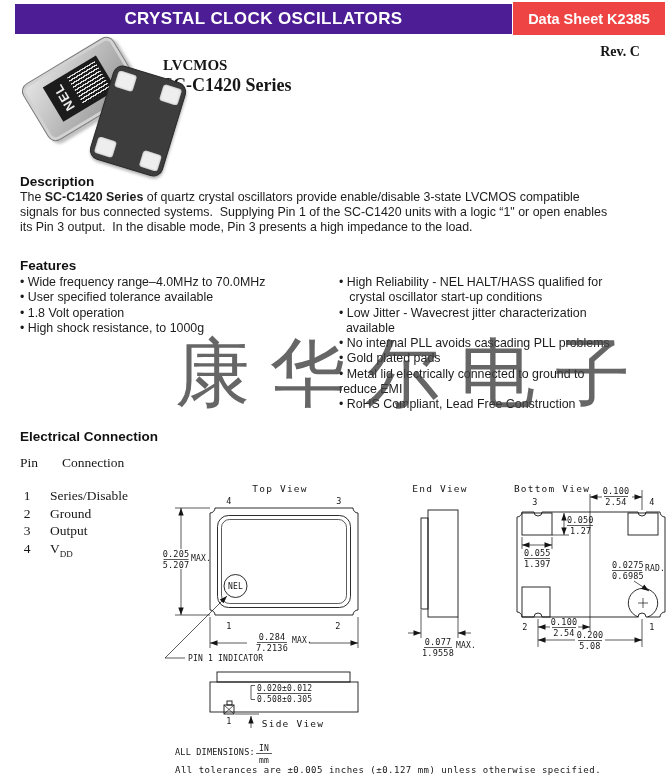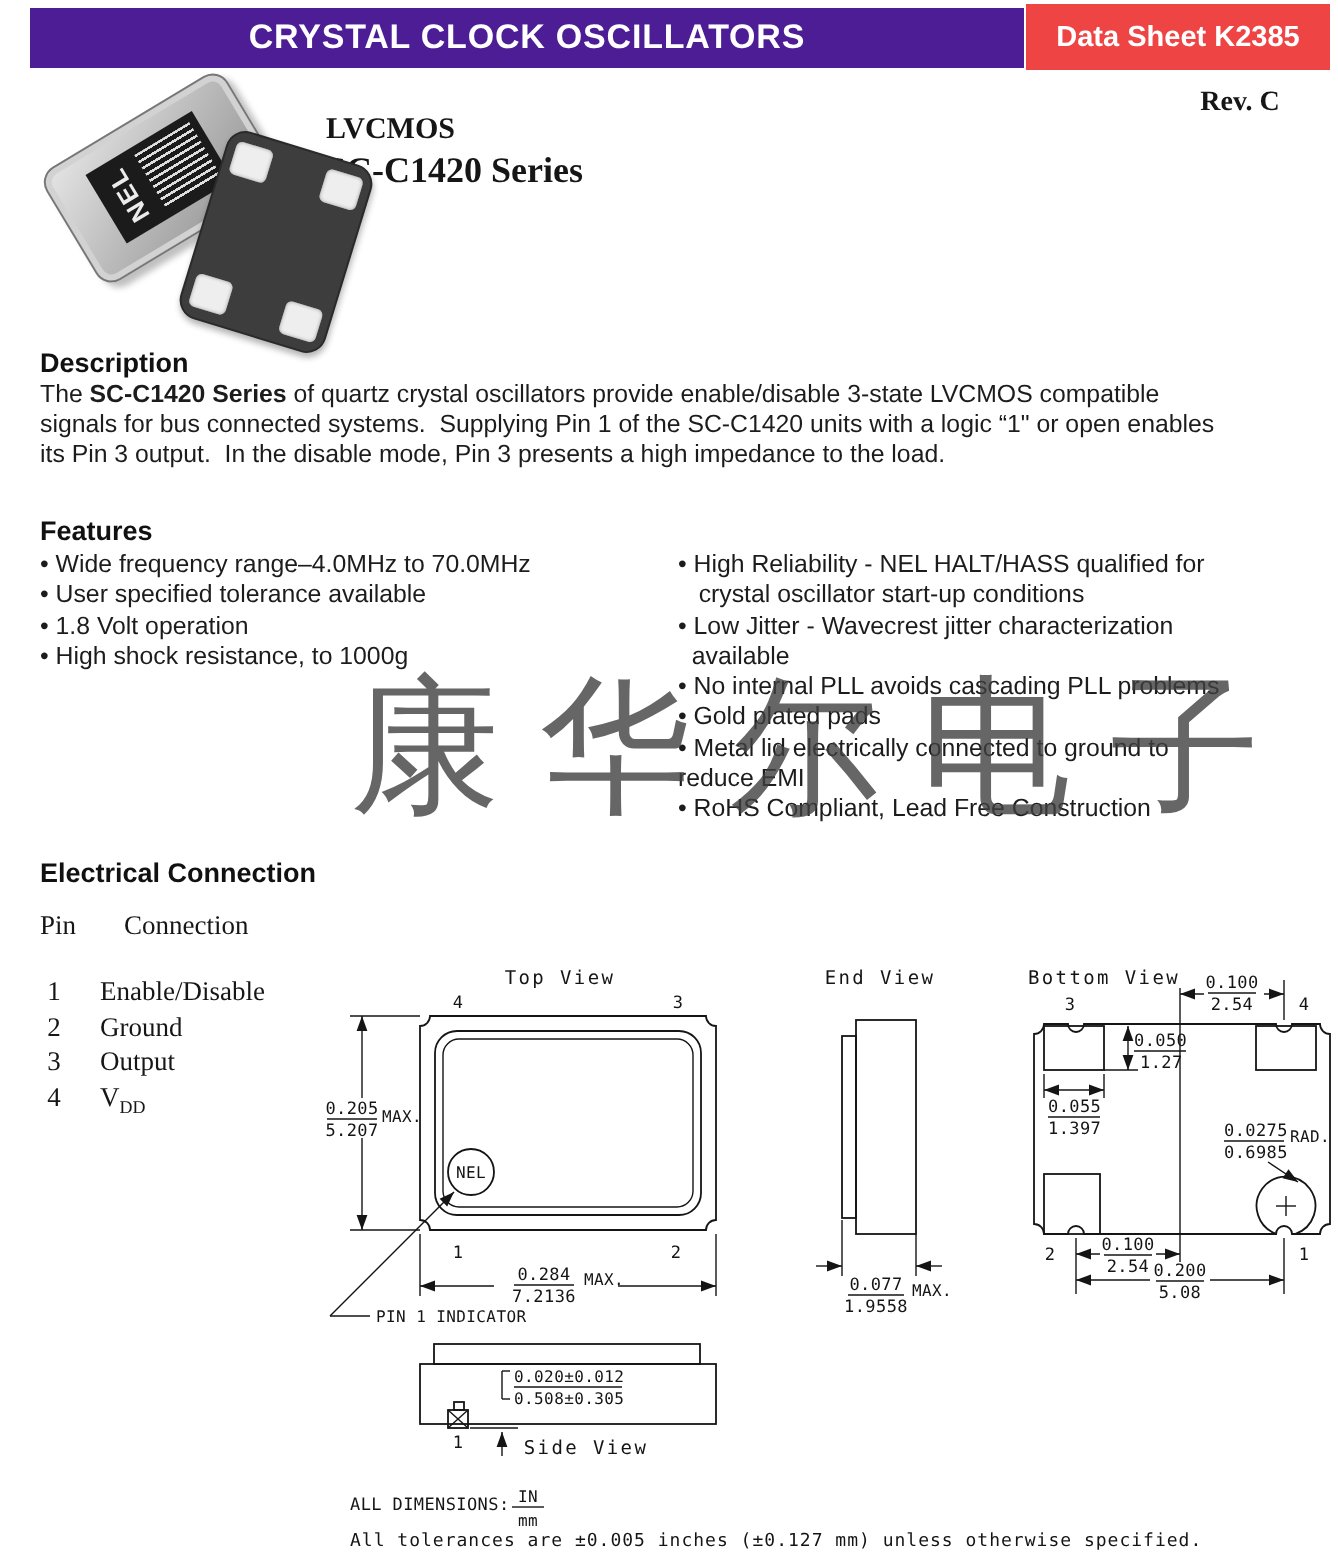--- a/index.html
+++ b/index.html
@@ -143,21 +143,21 @@
 
   <div class="h2" style="left:20px; top:429px;">Electrical Connection</div>
   <div class="pin-table">
     <div class="pin-hdr">
       <span class="c1">Pin</span>
       <span>Connection</span>
     </div>
     <div class="pin-rows">
       <div class="pin-row">
         <span class="num">1</span>
-        <span class="lbl">Enable/Disable</span>
+        <span class="lbl">Series/Disable</span>
       </div>
       <div class="pin-row">
         <span class="num">2</span>
         <span class="lbl">Ground</span>
       </div>
       <div class="pin-row">
         <span class="num">3</span>
         <span class="lbl">Output</span>
       </div>
       <div class="pin-row">

